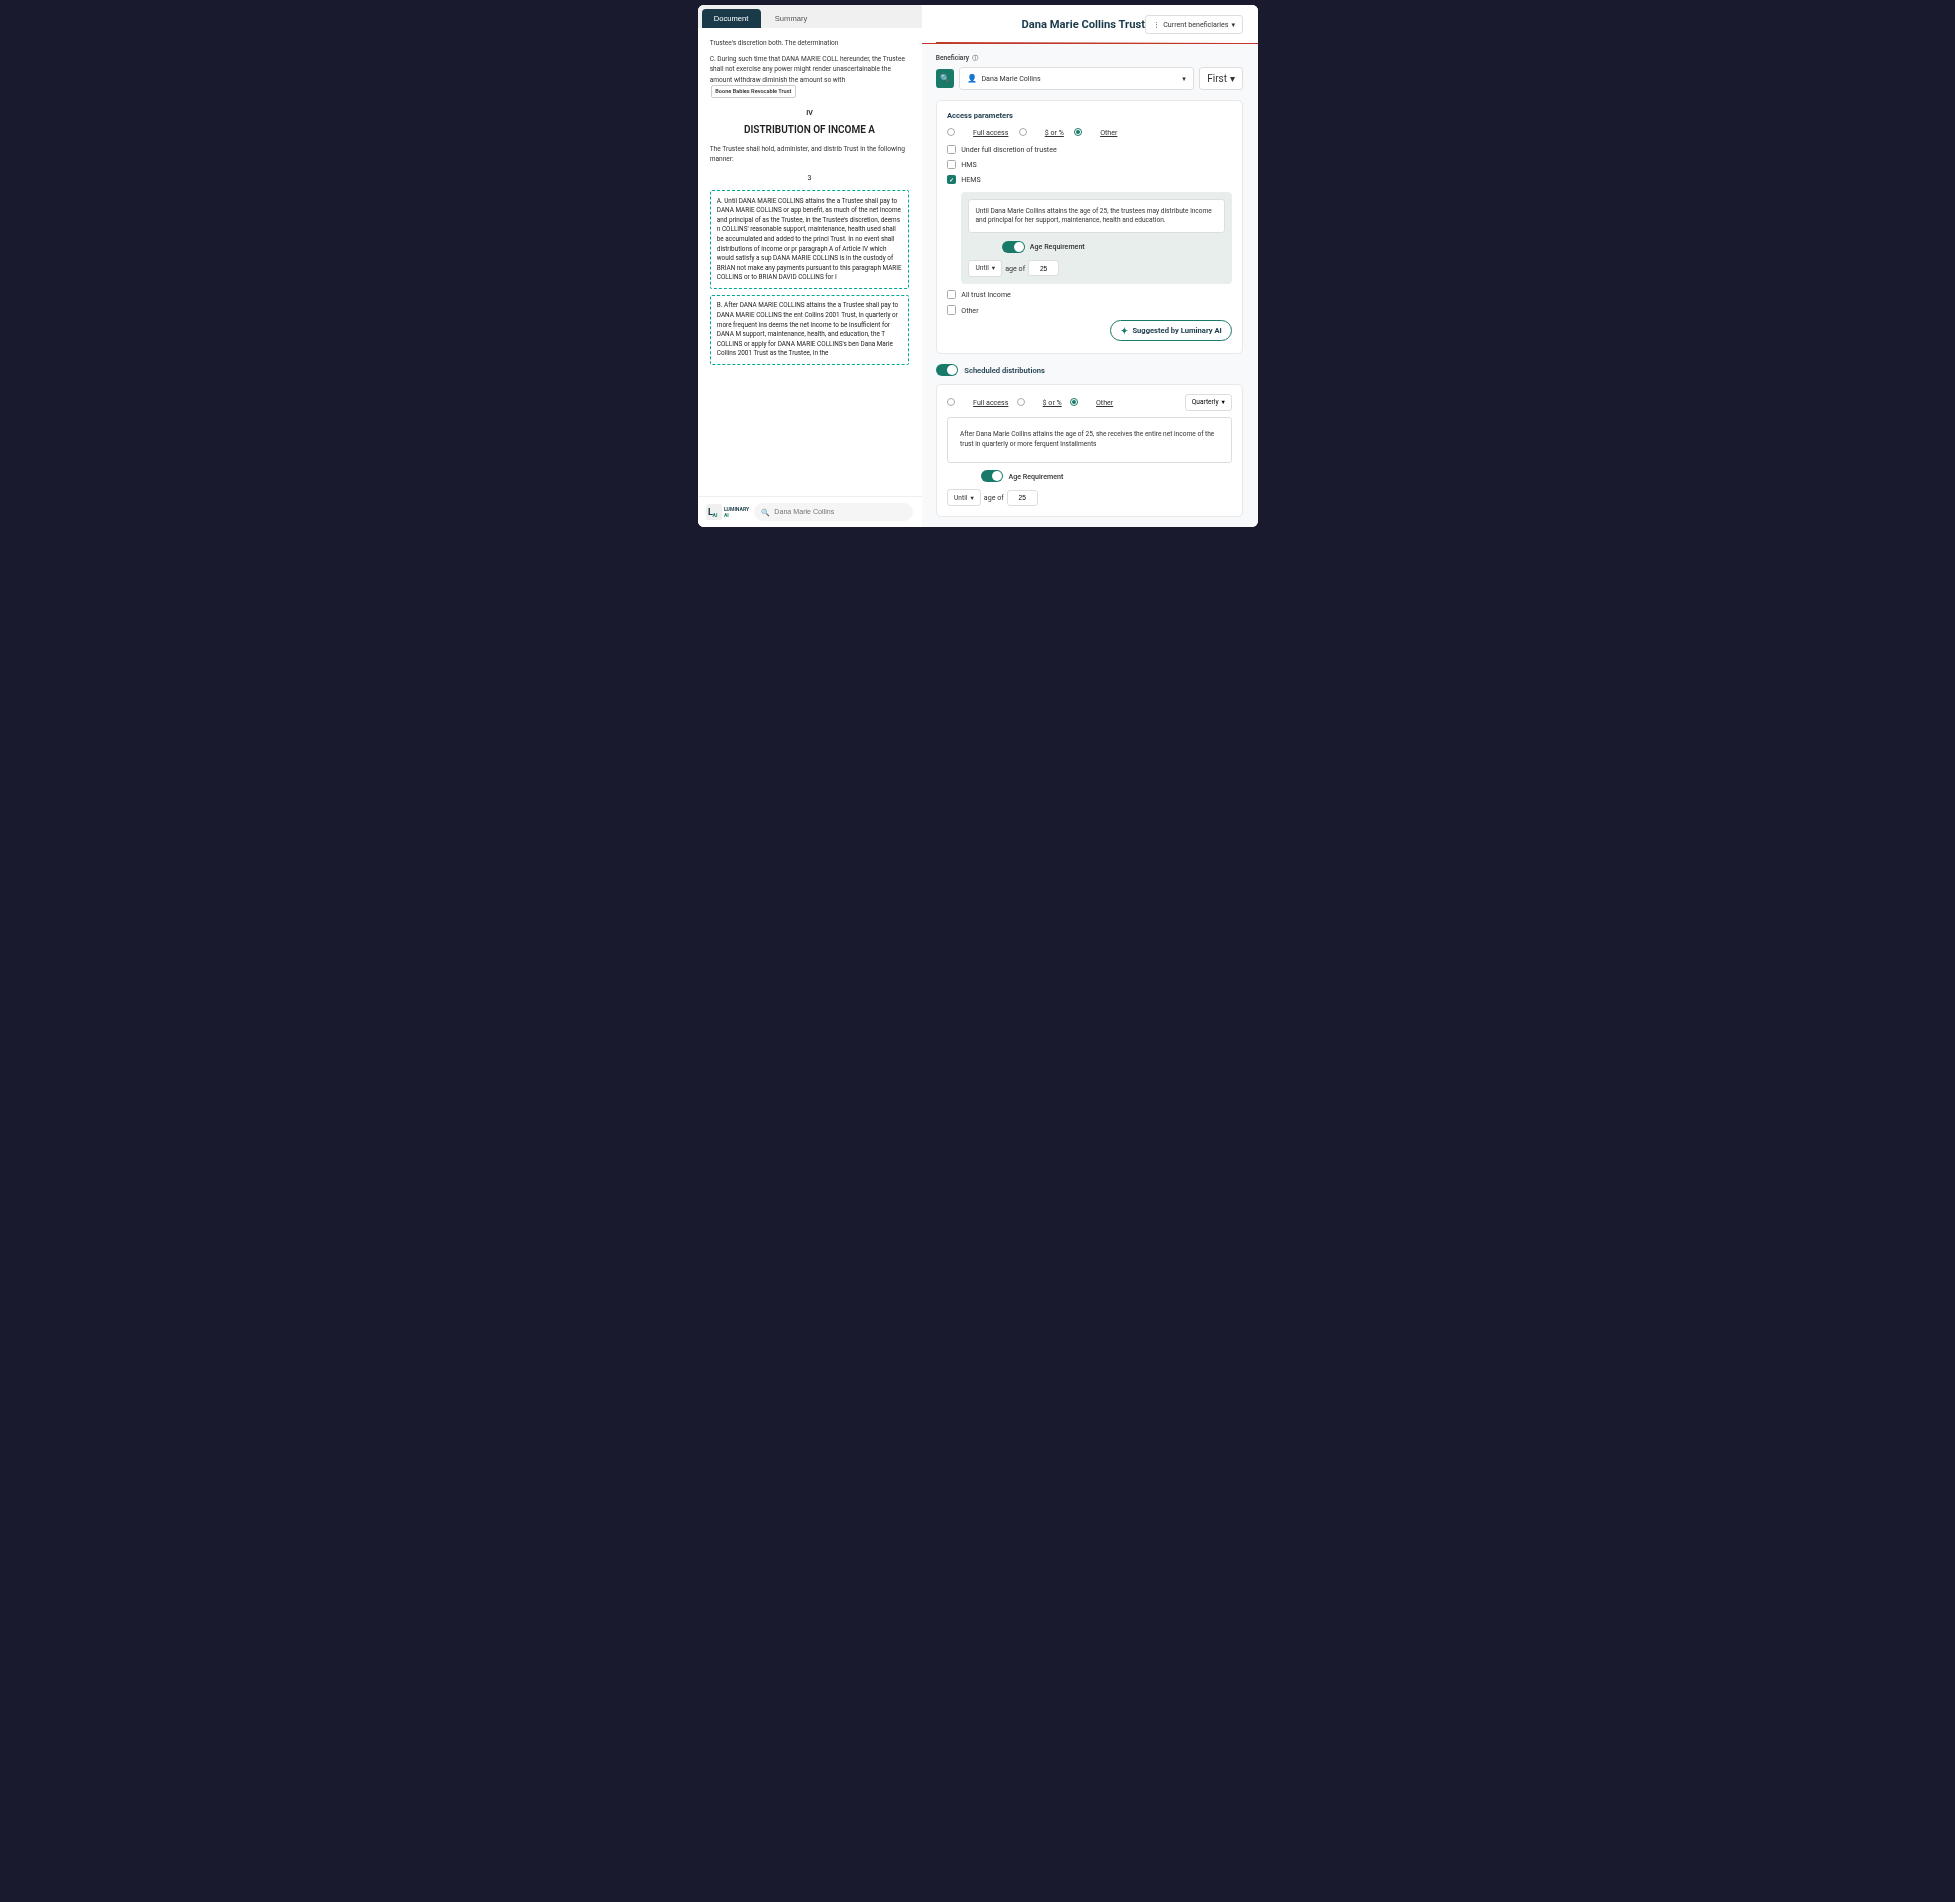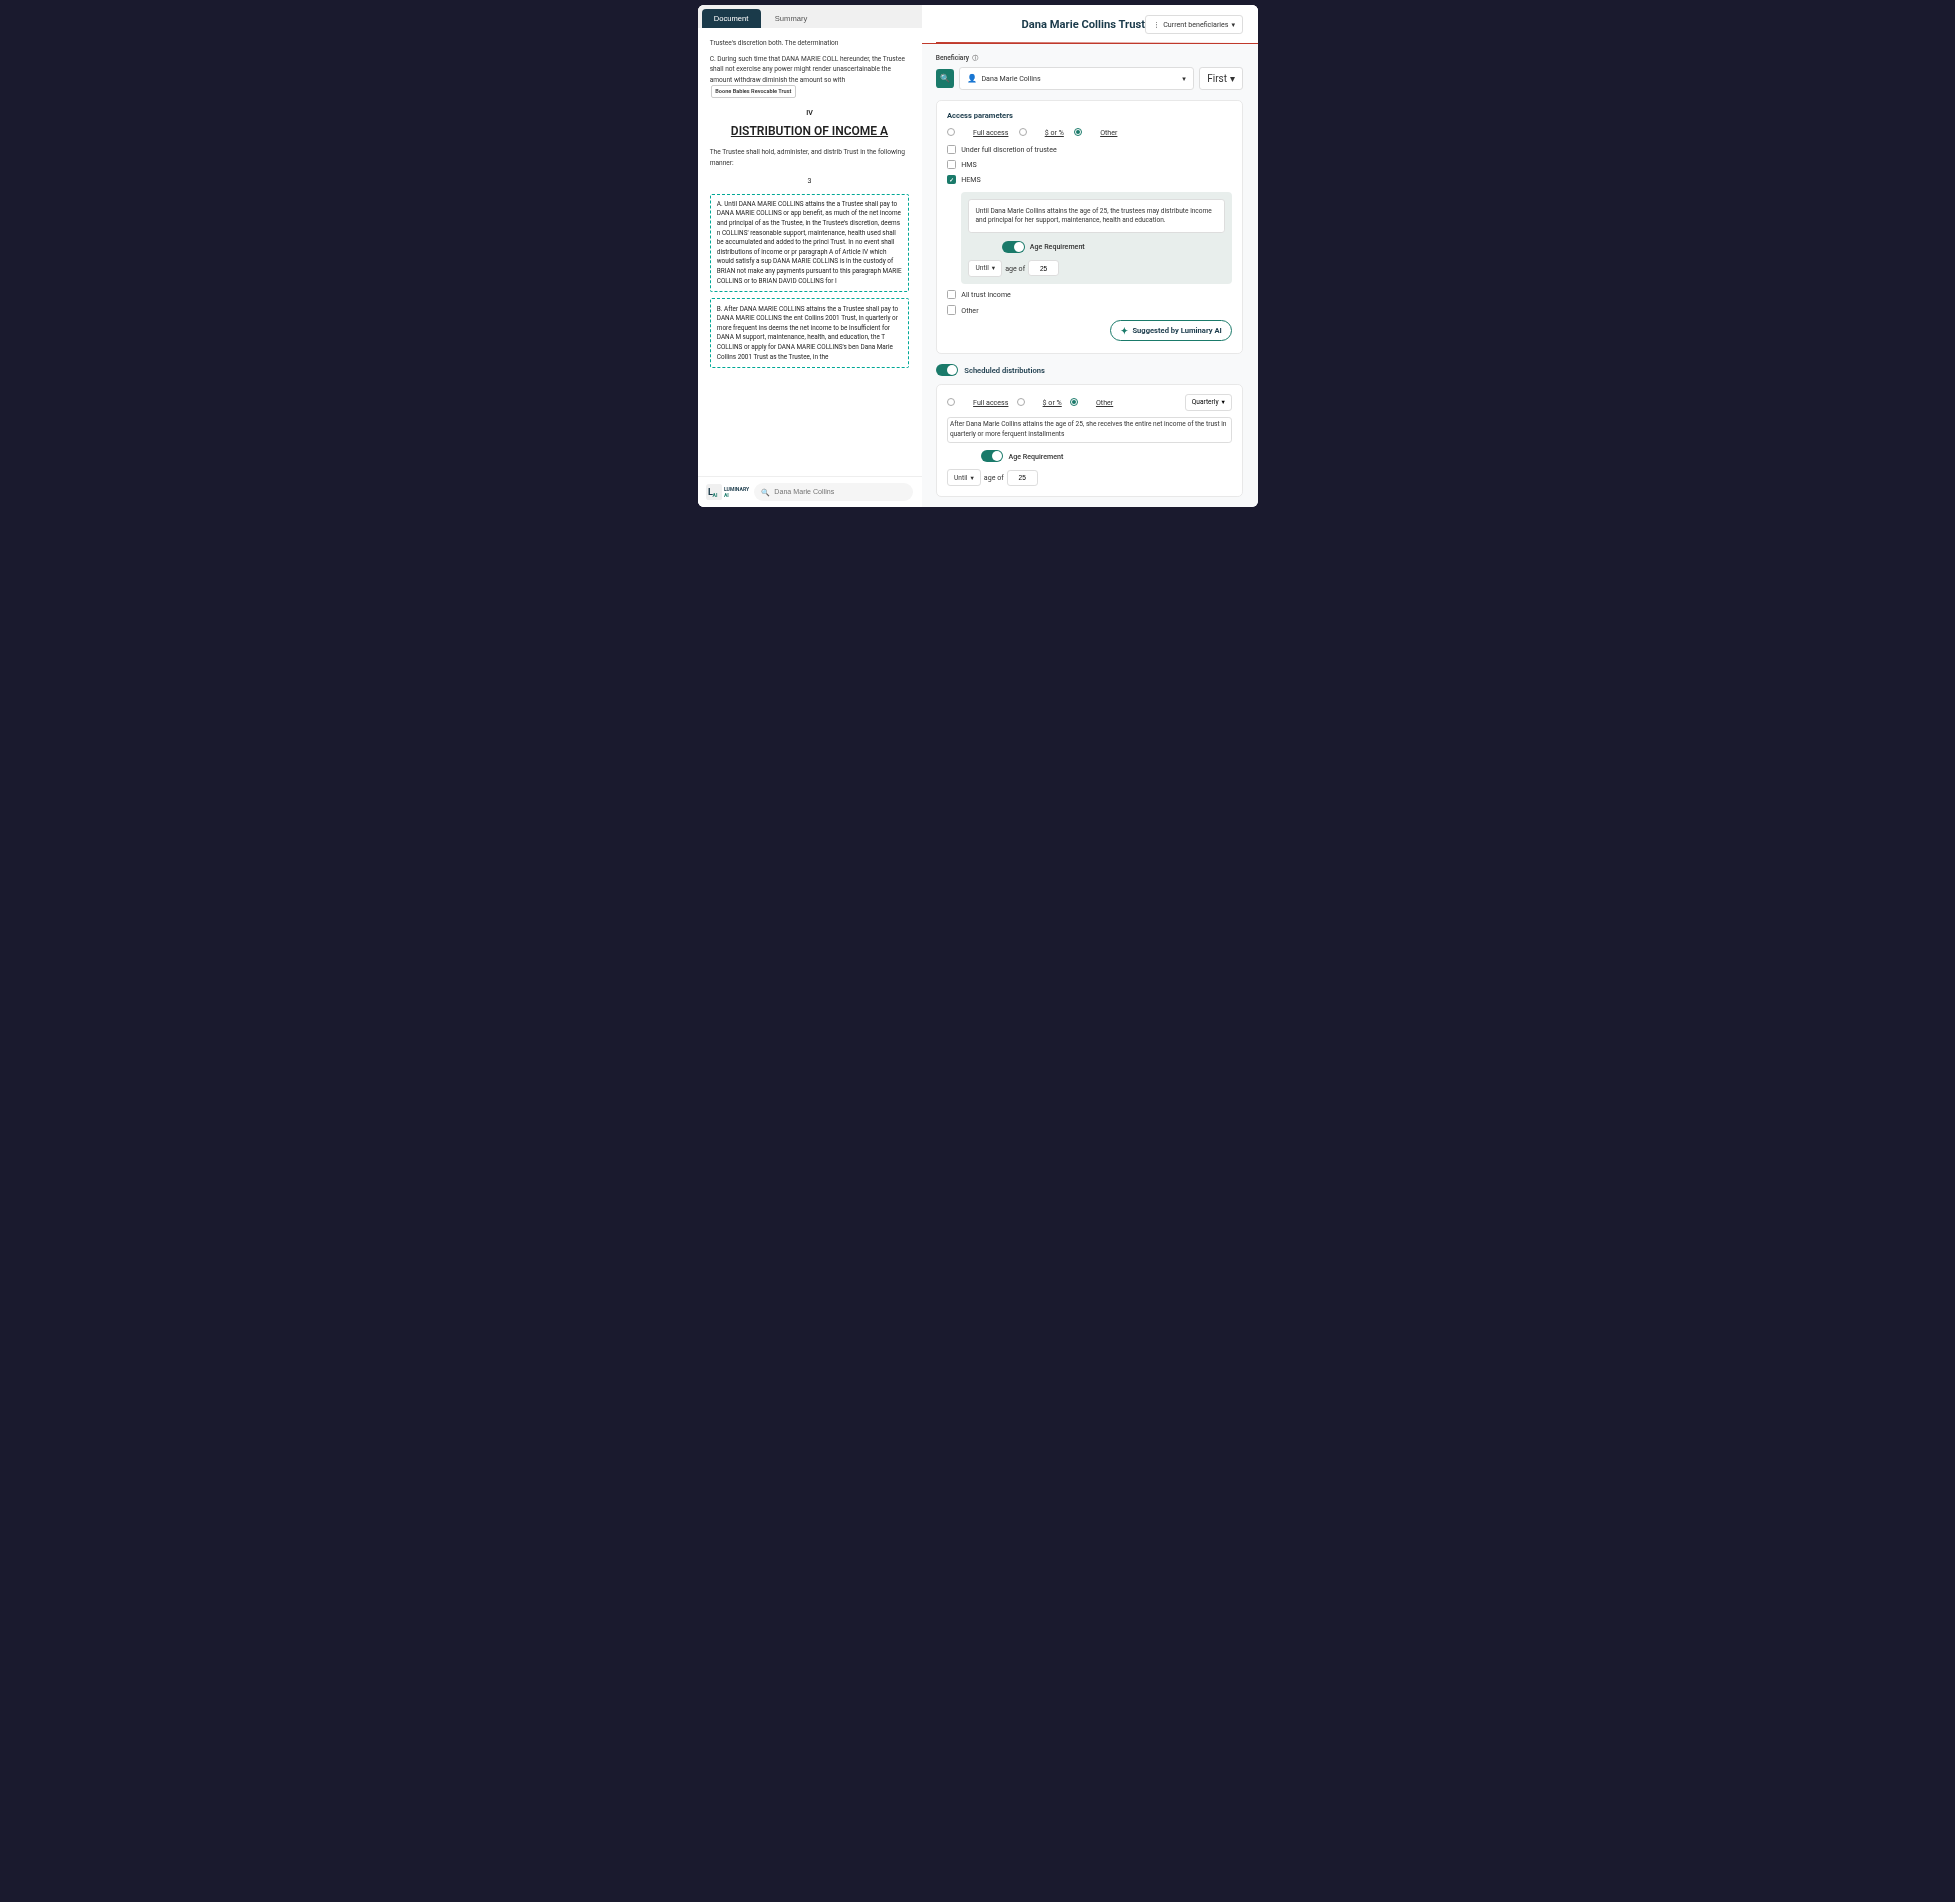--- a/index.html
+++ b/index.html
@@ -66,23 +66,22 @@
       line-height: 1.5;
     }
     .doc-section-roman {
       text-align: center;
       font-size: 7.1px;
       font-weight: 600;
       margin: 9.2px 0 3.1px;
     }
     .doc-section-title {
       text-align: center;
-      font-size: 12px;
+      font-size: 10px;
       font-weight: 600;
-      text-decoration: underline;
       margin-bottom: 6.1px;
     }
     .doc-paragraph {
       margin-bottom: 7.1px;
       font-size: 6.6px;
       line-height: 1.6;
       color: #333;
     }
     .doc-section-num {
       text-align: center;
@@ -477,21 +476,21 @@
       padding: 3.6px 6.1px;
       background: #fff;
       cursor: pointer;
       font-size: 6.6px;
       margin-left: auto;
     }
     .scheduled-text-box {
       background: #fff;
       border: 0.5px solid #ddd;
       border-radius: 3.1px;
-      padding: 2px;
+      padding: 12px;
       font-size: 6.6px;
       color: #333;
       line-height: 1.5;
       margin-bottom: 7.1px;
     }
     .divider {
       height: 1px;
       background: linear-gradient(to right, #c0392b, transparent);
       margin: 0;
     }

